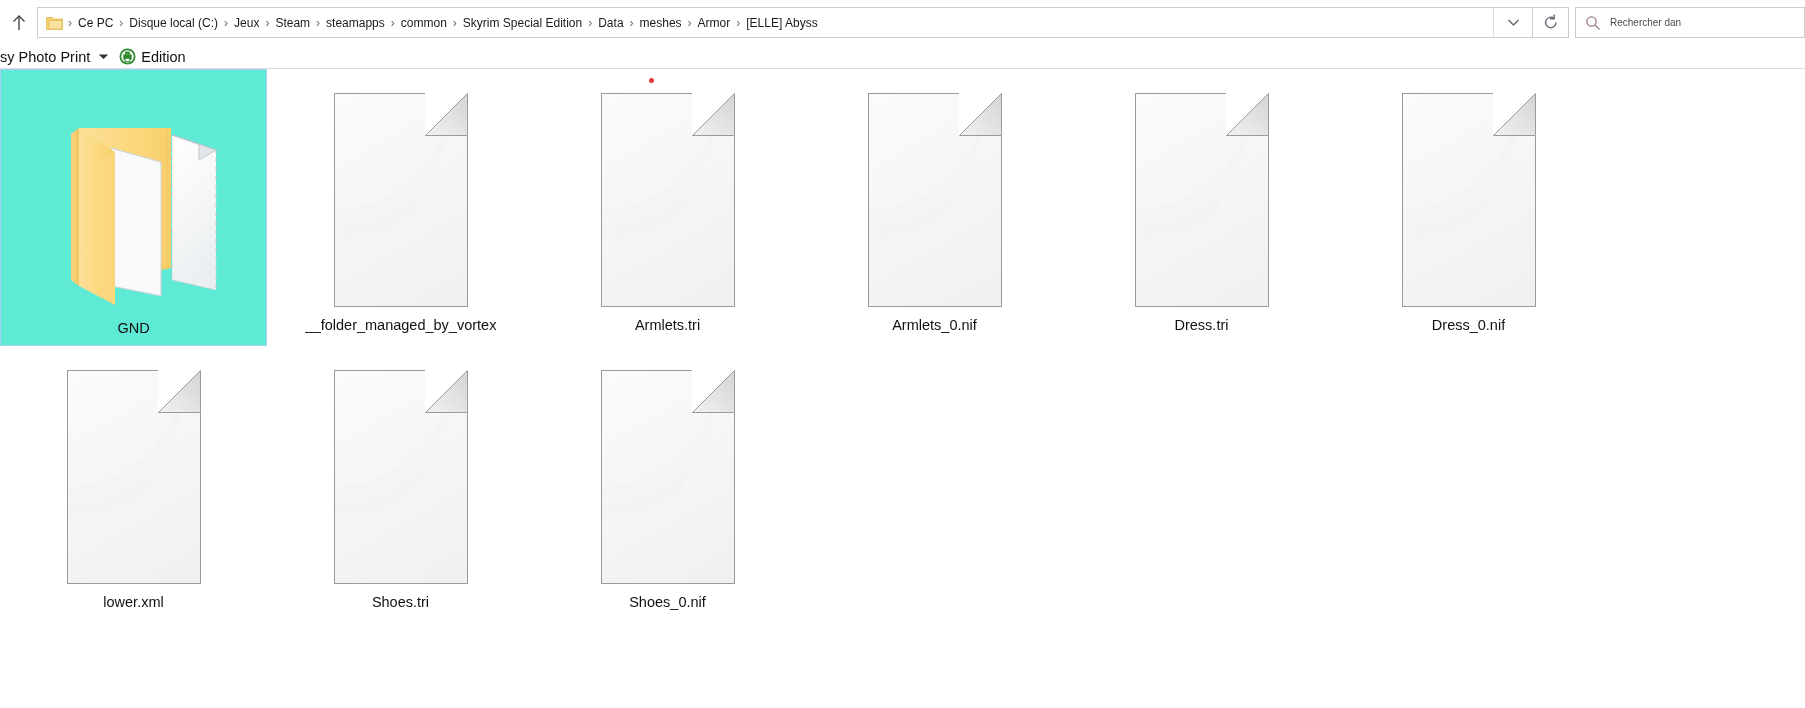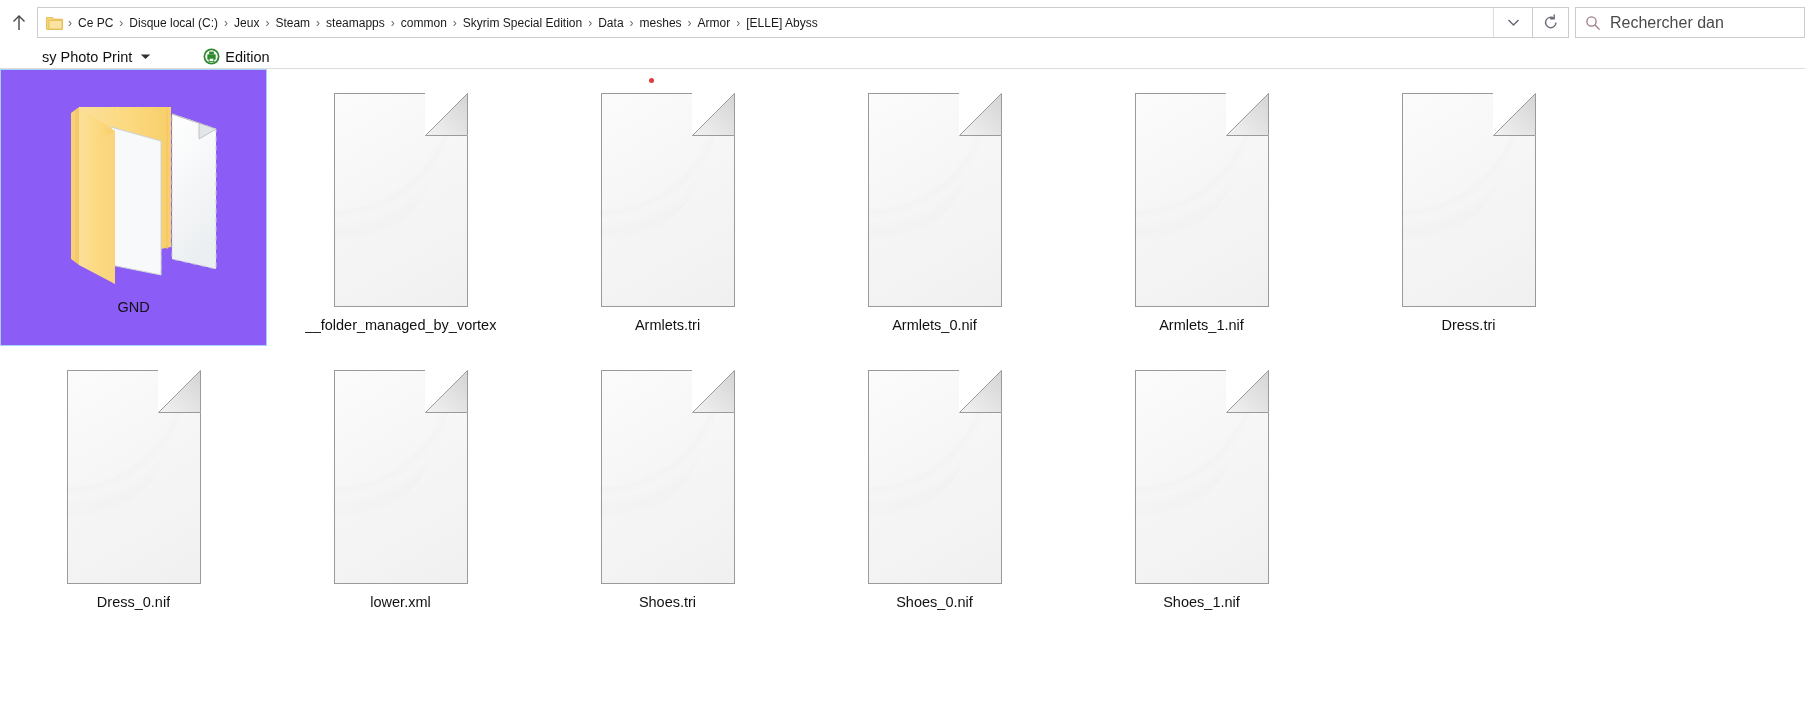--- a/index.html
+++ b/index.html
@@ -112,41 +112,40 @@
     overflow: hidden;
   }
   .search-icon-wrap {
     width: 34px;
     display: flex;
     align-items: center;
     justify-content: center;
     flex: none;
   }
   .search-placeholder {
-    font-size: 16px;
+    font-size: 10px;
     color: #4a4a4a;
     white-space: nowrap;
   }
 
   
   .toolbar-row {
     position: relative;
     height: 23px;
     background: #ffffff;
     display: flex;
     align-items: center;
     border-bottom: 1px solid #dcdcdc;
   }
   .tb-item {
     display: flex;
     align-items: center;
     height: 22px;
     font-size: 14.5px;
     color: #111111;
-    margin-left: 42px;
   }
   .tb-label { line-height: 20px; }
   .tb-caret {
     margin-left: 8px;
     margin-right: 2px;
     display: flex;
     align-items: center;
   }
   .printer-icon {
     width: 17px;
@@ -176,23 +175,23 @@
     height: 277px;
     box-sizing: border-box;
     display: flex;
     flex-direction: column;
     align-items: center;
     justify-content: flex-start;
     padding-top: 22px;
     position: relative;
   }
   .tile.selected {
-    background: #8b5cf6;
+    background: #5eead4;
     border: 1px solid #a5d2f5;
-    padding-top: 3px;
+    padding-top: 24px;
   }
   .tile-icon {
     width: 167px;
     height: 217px;
     position: relative;
     flex: none;
     display: flex;
     align-items: center;
     justify-content: center;
   }
@@ -467,40 +466,20 @@
                   <linearGradient id="fg" x1="0" y1="0" x2="1" y2="1">
                     <stop offset="0%" stop-color="#f2f2f2"></stop>
                     <stop offset="100%" stop-color="#d4d4d4"></stop>
                   </linearGradient>
                 </defs>
                 <path d="M0.5 0.5 L42.5 42.5 L0.5 42.5 Z" transform="rotate(-90 21.5 21.5)" fill="url(#fg)" stroke="#9a9a9a" stroke-width="1"></path>
               </svg>
             </div>
           </div>
         </div>
-        <div class="tile-label">Armlets_1.nif</div>
-      </div>
-      <div class="tile">
-        <div class="tile-icon">
-          <div class="doc-icon">
-            <div class="doc-body"></div>
-            <div class="doc-fold-cut"></div>
-            <div class="doc-fold">
-              <svg width="43" height="43" viewBox="0 0 43 43">
-                <defs>
-                  <linearGradient id="fg" x1="0" y1="0" x2="1" y2="1">
-                    <stop offset="0%" stop-color="#f2f2f2"></stop>
-                    <stop offset="100%" stop-color="#d4d4d4"></stop>
-                  </linearGradient>
-                </defs>
-                <path d="M0.5 0.5 L42.5 42.5 L0.5 42.5 Z" transform="rotate(-90 21.5 21.5)" fill="url(#fg)" stroke="#9a9a9a" stroke-width="1"></path>
-              </svg>
-            </div>
-          </div>
-        </div>
         <div class="tile-label">Dress.tri</div>
       </div>
       <div class="tile">
         <div class="tile-icon">
           <div class="doc-icon">
             <div class="doc-body"></div>
             <div class="doc-fold-cut"></div>
             <div class="doc-fold">
               <svg width="43" height="43" viewBox="0 0 43 43">
                 <defs>
@@ -568,35 +547,15 @@
                     <stop offset="0%" stop-color="#f2f2f2"></stop>
                     <stop offset="100%" stop-color="#d4d4d4"></stop>
                   </linearGradient>
                 </defs>
                 <path d="M0.5 0.5 L42.5 42.5 L0.5 42.5 Z" transform="rotate(-90 21.5 21.5)" fill="url(#fg)" stroke="#9a9a9a" stroke-width="1"></path>
               </svg>
             </div>
           </div>
         </div>
         <div class="tile-label">Shoes_0.nif</div>
-      </div>
-      <div class="tile">
-        <div class="tile-icon">
-          <div class="doc-icon">
-            <div class="doc-body"></div>
-            <div class="doc-fold-cut"></div>
-            <div class="doc-fold">
-              <svg width="43" height="43" viewBox="0 0 43 43">
-                <defs>
-                  <linearGradient id="fg" x1="0" y1="0" x2="1" y2="1">
-                    <stop offset="0%" stop-color="#f2f2f2"></stop>
-                    <stop offset="100%" stop-color="#d4d4d4"></stop>
-                  </linearGradient>
-                </defs>
-                <path d="M0.5 0.5 L42.5 42.5 L0.5 42.5 Z" transform="rotate(-90 21.5 21.5)" fill="url(#fg)" stroke="#9a9a9a" stroke-width="1"></path>
-              </svg>
-            </div>
-          </div>
-        </div>
-        <div class="tile-label">Shoes_1.nif</div>
       </div>
     </div>
 </div>
 
 </body></html>

